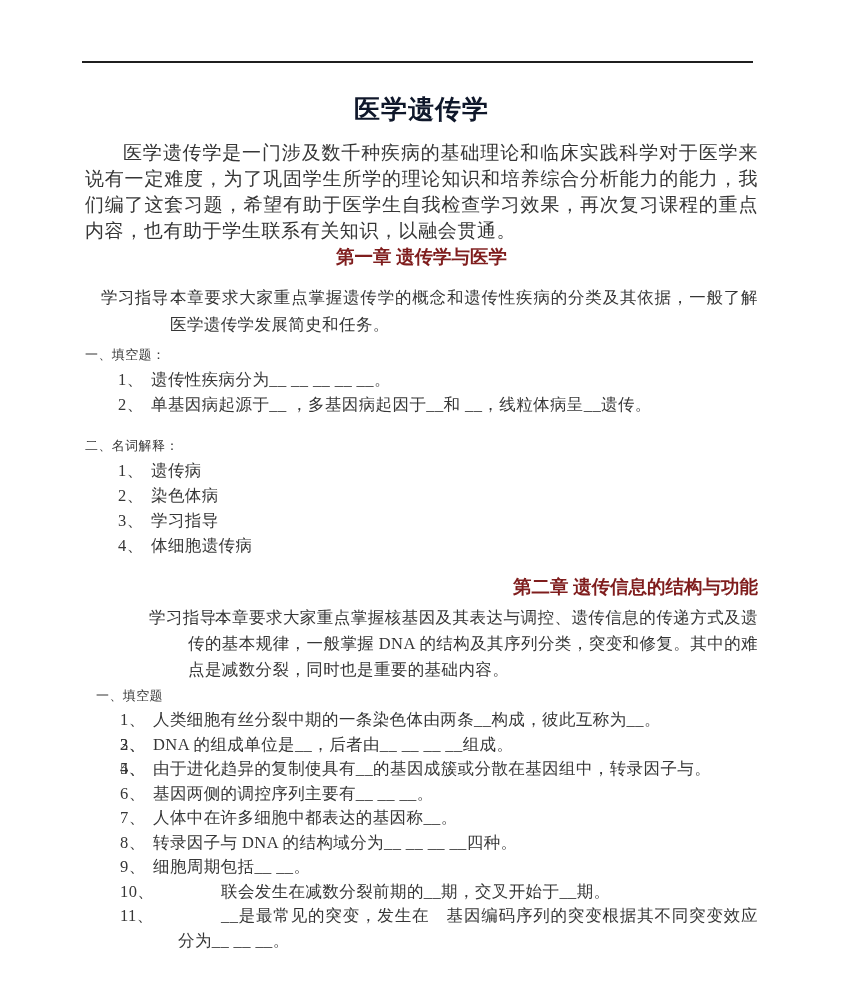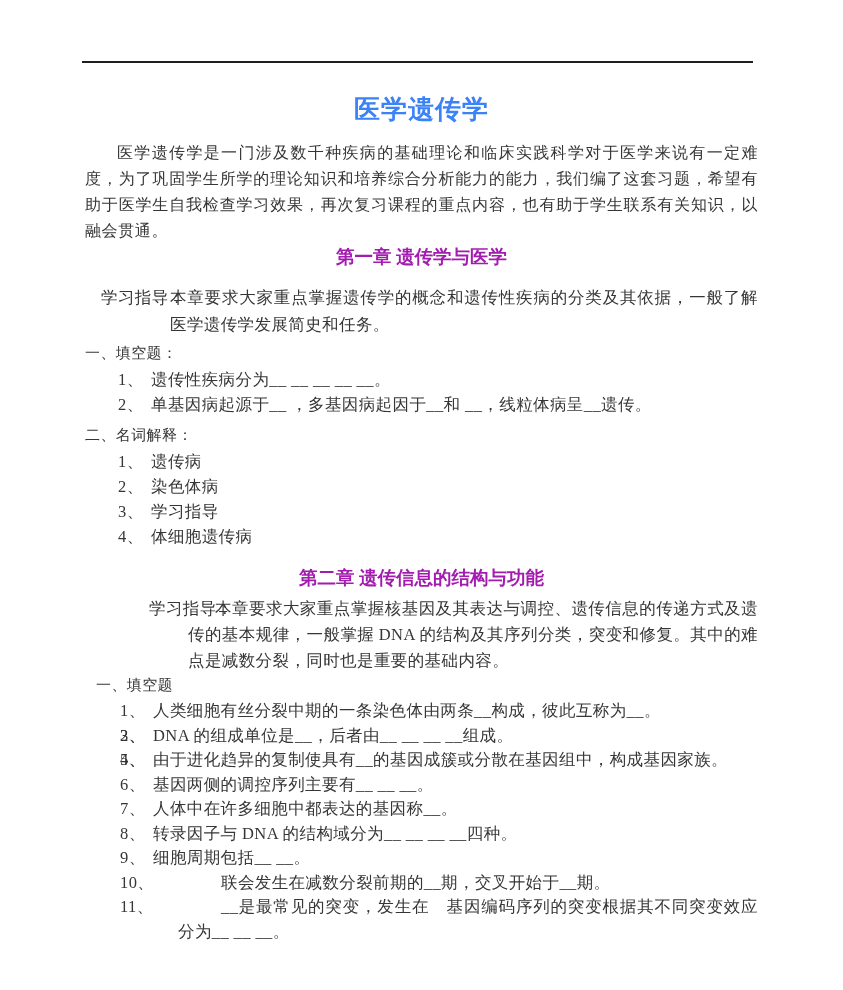--- a/index.html
+++ b/index.html
@@ -18,50 +18,50 @@
     height: 0;
     border-top: 2px solid #1f1f1f;
   }
   .doc-title {
     margin-top: 31px;
     text-align: center;
     font-size: 26px;
     font-weight: bold;
     line-height: 32px;
     letter-spacing: 1px;
-    color: #3b82f6;
+    color: #0f172a;
   }
   .content { margin: 0 85px; width: 673px; }
   .intro {
     margin: 14px 0 0 0;
     text-indent: 2em;
     text-align: justify;
-    font-size: 16px;
+    font-size: 19px;
     line-height: 26px;
     letter-spacing: 0.6px;
   }
   .chapter-heading {
     text-align: center;
     font-size: 18.5px;
     font-weight: bold;
     line-height: 26px;
-    color: #a21caf;
+    color: #7f1d1d;
     margin: 0;
   }
-  .chapter-heading.ch2 { margin-top: 16px; }
+  .chapter-heading.ch2 { margin-top: 16px; text-align: right; }
   .guide {
     position: relative;
     font-size: 16.5px;
     text-align: justify;
     letter-spacing: 0.4px;
   }
   .guide .g-label { position: absolute; left: 16px; top: 0; }
   .guide1 { margin-top: 14px; padding-left: 85px; line-height: 27px; }
   .guide2 { margin-top: 5px; margin-left: 21px; padding-left: 82px; line-height: 26px; text-indent: 27px; }
-  .sec-head { font-size: 15px; line-height: 25px; letter-spacing: 0.4px; font-family: Liberation Mono, monospace; }
+  .sec-head { font-size: 13px; line-height: 25px; letter-spacing: 0.4px; }
   .sec-head.s1 { margin-top: 4px; }
   .sec-head.s2 { margin-left: 11px; line-height: 25px; }
   .qlist1 { margin-left: 33px; }
   .qlist1 .q { position: relative; padding-left: 33px; font-size: 16.5px; line-height: 25px; letter-spacing: 0.4px; }
   .qlist2 { margin-left: 35px; }
   .qlist2 .q { position: relative; padding-left: 33px; font-size: 16.5px; line-height: 24.5px; letter-spacing: 0.4px; text-align: justify; }
   .qlist2 .q.wide { padding-left: 58px; text-indent: 43px; }
   .q .q-num { position: absolute; left: 0; top: 0; text-indent: 0; }
 </style>
 </head>
@@ -88,21 +88,21 @@
       <div class="q">
         <span class="q-num">1、</span>
         <span class="q-text">遗传性疾病分为__ __ __ __ __。</span>
       </div>
       <div class="q">
         <span class="q-num">2、</span>
         <span class="q-text">单基因病起源于__ ，多基因病起因于__和 __，线粒体病呈__遗传。</span>
       </div>
     </div>
 
-    <div class="sec-head s1" style="margin-top:7px;">二、名词解释：</div>
+    <div class="sec-head s1" style="margin-top:16px;">二、名词解释：</div>
 
     <div class="qlist1">
       <div class="q">
         <span class="q-num">1、</span>
         <span class="q-text">遗传病</span>
       </div>
       <div class="q">
         <span class="q-num">2、</span>
         <span class="q-text">染色体病</span>
       </div>
@@ -135,21 +135,21 @@
       </div>
       <div class="q">
         <span class="q-num">3、</span>
         <span class="q-text">DNA 的组成单位是__，后者由__ __ __ __组成。</span>
       </div>
       <div class="q">
         <span class="q-num">4、</span>
       </div>
       <div class="q">
         <span class="q-num">5、</span>
-        <span class="q-text">由于进化趋异的复制使具有__的基因成簇或分散在基因组中，构成基因家族。</span>
+        <span class="q-text">由于进化趋异的复制使具有__的基因成簇或分散在基因组中，转录因子与。</span>
       </div>
       <div class="q">
         <span class="q-num">6、</span>
         <span class="q-text">基因两侧的调控序列主要有__ __ __。</span>
       </div>
       <div class="q">
         <span class="q-num">7、</span>
         <span class="q-text">人体中在许多细胞中都表达的基因称__。</span>
       </div>
       <div class="q">

